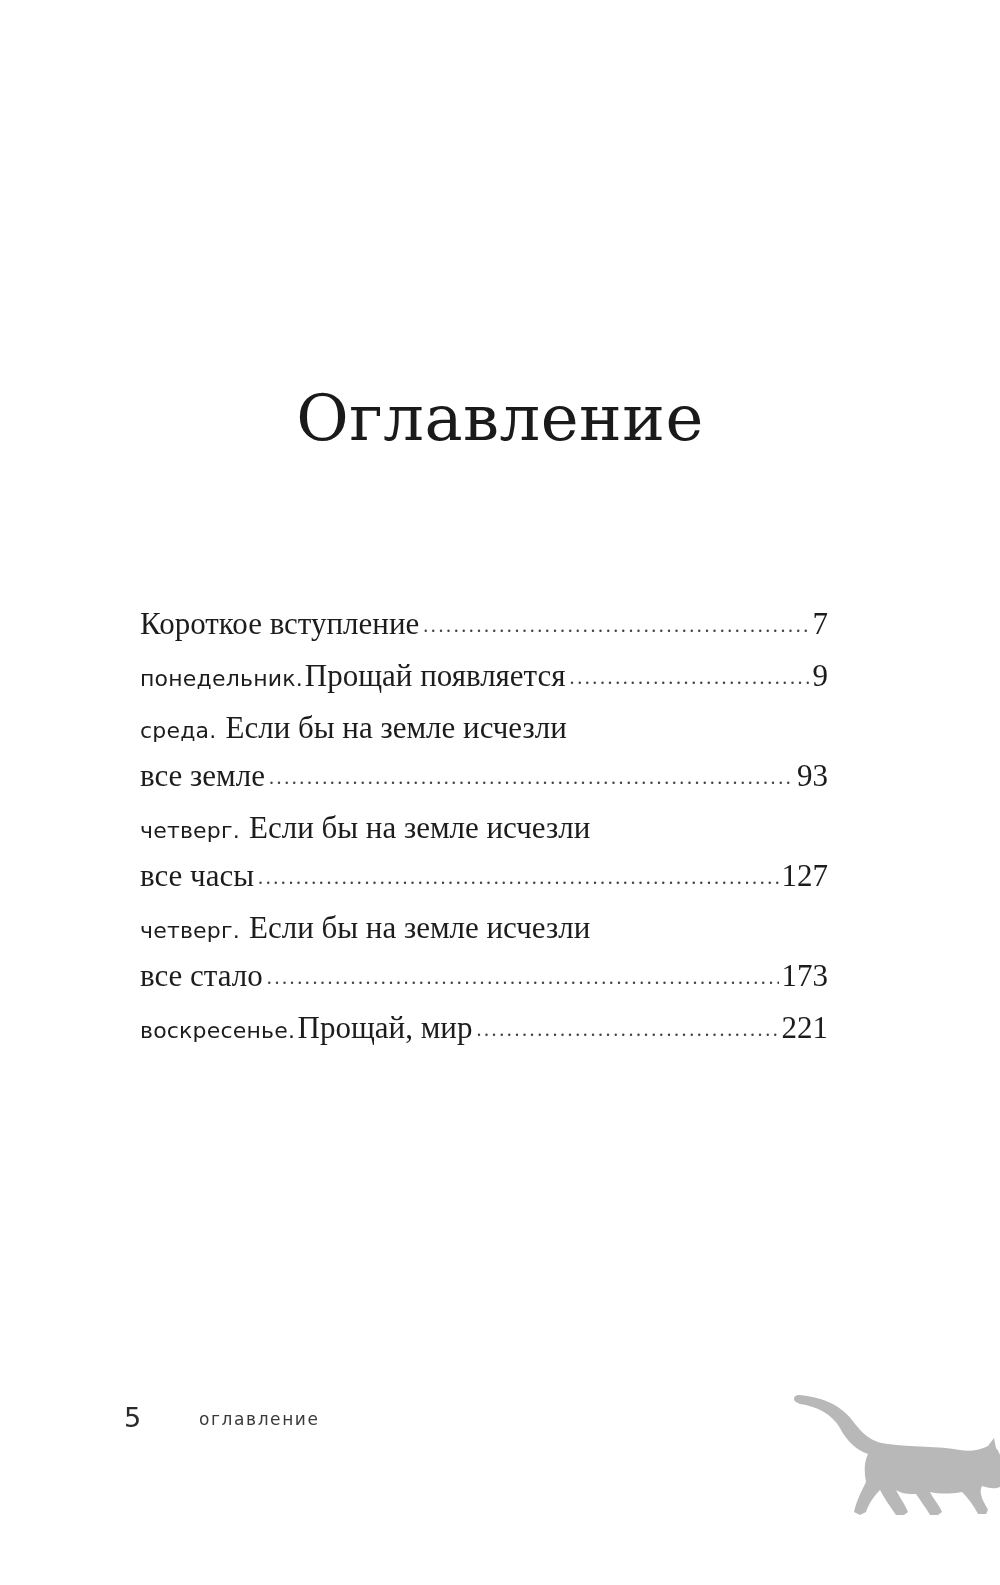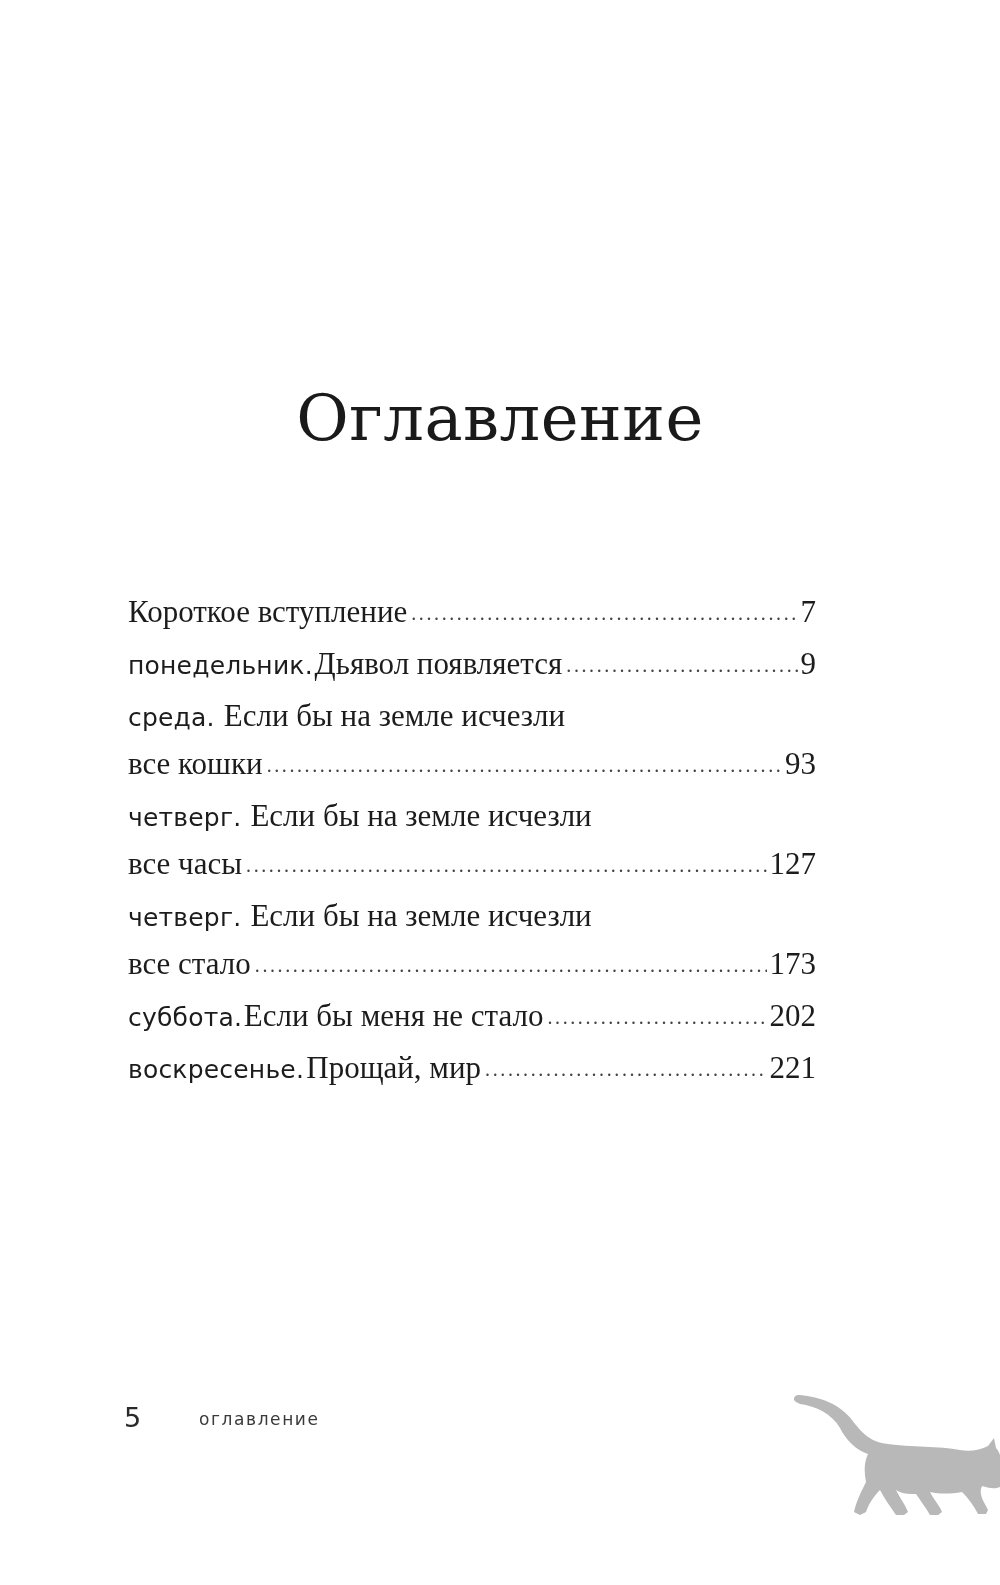--- a/index.html
+++ b/index.html
@@ -26,21 +26,21 @@
       letter-spacing: 0.5px;
       color: #1a1a1a;
       margin: 0;
       line-height: 80px;
     }
     .toc {
       position: absolute;
       left: 124px;
       top: 584px;
       width: 688px;
-      margin: 4px;
+      margin: 16px;
       padding: 0;
       list-style: none;
     }
     .toc-entry {
       margin: 0 0 4px 0;
       padding: 0;
     }
     .toc-line {
       display: flex;
       align-items: baseline;
@@ -48,21 +48,21 @@
       line-height: 48px;
       white-space: nowrap;
     }
     .toc-first-line {
       height: 48px;
       line-height: 48px;
       white-space: nowrap;
     }
     .day {
       font-family: "DejaVu Sans", "Liberation Sans", sans-serif;
-      font-size: 25px;
+      font-size: 22px;
       color: #1c1c1c;
       letter-spacing: 0.2px;
     }
     .title-text {
       font-family: "Liberation Serif", "DejaVu Serif", serif;
       font-size: 31px;
       color: #1c1c1c;
     }
     .sep {
       display: inline-block;
@@ -126,33 +126,33 @@
       <span class="title-text">Короткое вступление</span>
       <span class="leader"></span>
       <span class="page-num">7</span>
     </div>
   </li>
 
   <li class="toc-entry">
     <div class="toc-line">
       <span class="day">понедельник.</span>
       <span class="sep"></span>
-      <span class="title-text">Дьявол появляется</span>
+      <span class="title-text">Прощай появляется</span>
       <span class="leader"></span>
       <span class="page-num">9</span>
     </div>
   </li>
 
 
   <li class="toc-entry">
     <div class="toc-first-line">
       <span class="day">среда.</span><span class="sep"></span><span class="title-text">Если бы на земле исчезли</span>
     </div>
     <div class="toc-line">
-      <span class="title-text">все кошки</span>
+      <span class="title-text">все земле</span>
       <span class="leader"></span>
       <span class="page-num">93</span>
     </div>
   </li>
 
   <li class="toc-entry">
     <div class="toc-first-line">
       <span class="day">четверг.</span><span class="sep"></span><span class="title-text">Если бы на земле исчезли</span>
     </div>
     <div class="toc-line">
@@ -166,29 +166,20 @@
     <div class="toc-first-line">
       <span class="day">четверг.</span><span class="sep"></span><span class="title-text">Если бы на земле исчезли</span>
     </div>
     <div class="toc-line">
       <span class="title-text">все стало</span>
       <span class="leader"></span>
       <span class="page-num">173</span>
     </div>
   </li>
 
-  <li class="toc-entry">
-    <div class="toc-line">
-      <span class="day">суббота.</span>
-      <span class="sep"></span>
-      <span class="title-text">Если бы меня не стало</span>
-      <span class="leader"></span>
-      <span class="page-num">202</span>
-    </div>
-  </li>
 
   <li class="toc-entry">
     <div class="toc-line">
       <span class="day">воскресенье.</span>
       <span class="sep"></span>
       <span class="title-text">Прощай, мир</span>
       <span class="leader"></span>
       <span class="page-num">221</span>
     </div>
   </li>

